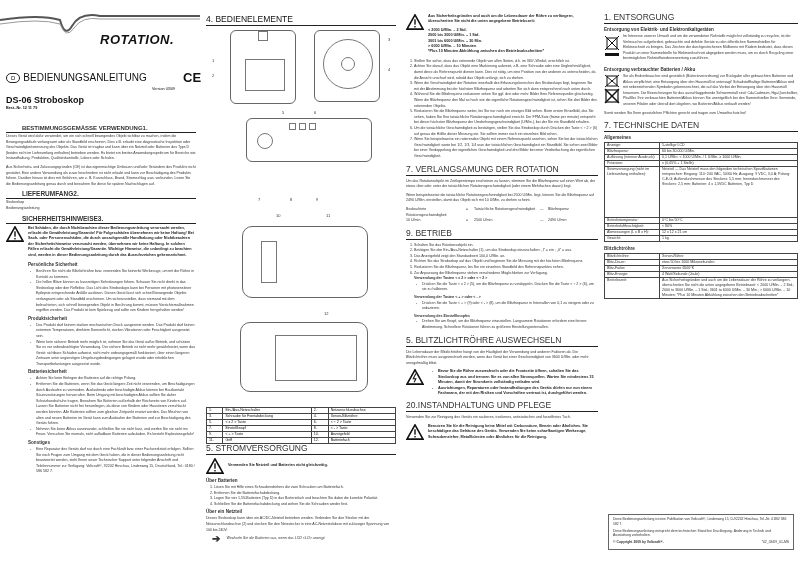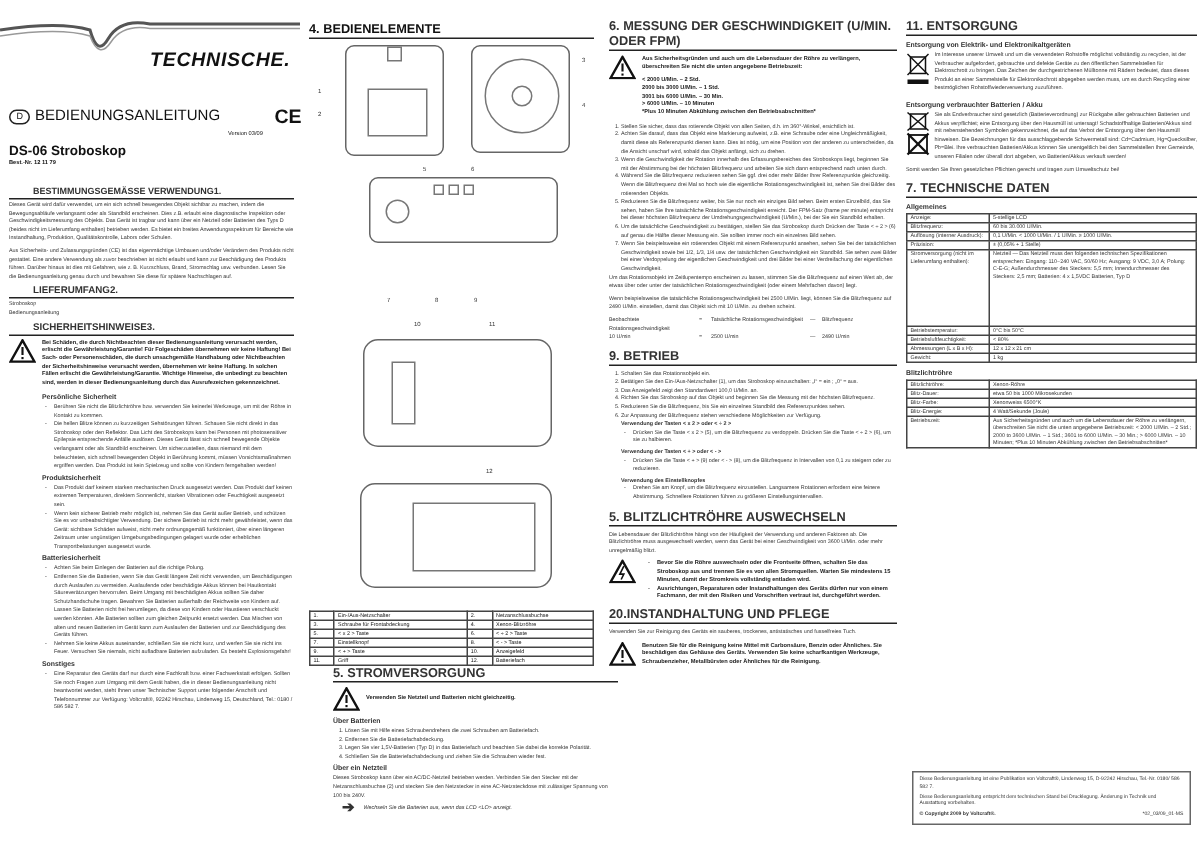--- a/index.html
+++ b/index.html
@@ -4,21 +4,21 @@
 <style>
   html,body{margin:0;padding:0;background:#fff;}
   body{width:802px;height:567px;overflow:hidden;position:relative;font-family:"Liberation Sans",sans-serif;color:#111;}
   .col{position:absolute;top:0;}
   .c1{left:0;width:197px;}
   .c2{left:202px;width:196px;}
   .c3{left:402px;width:196px;}
   .c4{left:602px;width:196px;}
   .tiny{font-size:3.6px;line-height:5.6px;color:#333;}
   .tiny p{margin:0 0 3px 0;}
-  .h1{font-weight:bold;font-size:8.5px;line-height:10px;border-bottom:1.2px solid #222;padding-bottom:1px;margin:0 0 3px 0;}
+  .h1{font-weight:normal;font-size:8.5px;line-height:10px;border-bottom:1.2px solid #222;padding-bottom:1px;margin:0 0 3px 0;}
   .h2{font-weight:bold;font-size:6px;line-height:8px;margin:2px 0 1px 0;}
   .h3{font-weight:bold;font-size:4.6px;line-height:6px;margin:2px 0 1px 0;}
   .warn{display:flex;gap:4px;align-items:flex-start;margin:2px 0 4px 0;}
   .warn .txt{font-weight:bold;font-size:3.8px;line-height:5.4px;color:#222;}
   .tri{width:18px;height:16px;flex:0 0 18px;}
   ul.d{margin:0;padding-left:8px;list-style:none;}
   ul.d li{position:relative;}
   ul.d li:before{content:"-";position:absolute;left:-6px;}
   ol.n{margin:0;padding-left:8px;}
   table.t{border-collapse:collapse;width:100%;font-size:3.6px;line-height:5px;}
@@ -36,21 +36,21 @@
   .footerbox{position:absolute;left:608px;top:514px;width:186px;height:36px;border:0.8px solid #666;padding:2px 4px;box-sizing:border-box;font-size:3.4px;line-height:4.8px;color:#333;}
 </style>
 </head>
 <body>
 
 <div class="col c1">
   <svg class="ribbon" width="200" height="30" viewBox="0 0 200 30">
     <path d="M0 12 Q40 6 60 12 Q65 30 72 18 Q80 4 100 8 L200 8" stroke="#555" stroke-width="2" fill="none"></path>
     <path d="M0 16 Q40 10 60 16 Q66 32 74 20 Q82 8 100 11 L200 11" stroke="#999" stroke-width="1" fill="none"></path>
   </svg>
-  <div class="logo">TECHNISCHE.</div>
+  <div class="logo">ROTATION.</div>
   <div class="manual-title">
     <span class="dbadge">D</span>
     <span>BEDIENUNGSANLEITUNG</span>
   </div>
   <div class="ce">CE</div>
   <div class="version">Version 03/09</div>
   <div class="model">DS-06 Stroboskop</div>
   <div class="best">Best.-Nr. 12 11 79</div>
 
   <div style="position:absolute;top:122px;left:6px;width:190px;" class="tiny">
@@ -168,21 +168,21 @@
       <tr>
             <td>11.</td>
             <td>Griff</td>
             <td>12.</td>
             <td>Batteriefach</td>
           </tr>
     </tbody>
       </table>
   </div>
 
-  <div style="position:absolute;top:443px;left:20px;width:190px;" class="tiny">
+  <div style="position:absolute;top:443px;left:4px;width:190px;" class="tiny">
     <div class="h1">5.  STROMVERSORGUNG</div>
     <div class="warn">
       <svg class="tri" viewBox="0 0 20 18">
           <path d="M10 1 L19 17 L1 17 Z" fill="none" stroke="#111" stroke-width="1.8"></path>
           <rect x="9.2" y="6" width="1.6" height="6" fill="#111"></rect>
           <rect x="9.2" y="13.5" width="1.6" height="1.6" fill="#111"></rect>
         </svg>
       <div class="txt" style="padding-top:5px;">Verwenden Sie Netzteil und Batterien nicht gleichzeitig.</div>
     </div>
     <div class="h3">Über Batterien</div>
@@ -196,21 +196,20 @@
     <p>Dieses Stroboskop kann über ein AC/DC-Netzteil betrieben werden. Verbinden Sie den Stecker mit der Netzanschlussbuchse (2) und stecken Sie den Netzstecker in eine AC-Netzsteckdose mit zulässiger Spannung von 100 bis 240V.</p>
     <div style="display:flex;align-items:center;gap:6px;margin-left:6px;">
       <span style="font-size:10px;font-weight:bold;">➔</span>
       <span style="font-style:italic;">Wechseln Sie die Batterien aus, wenn das LCD &lt;LO&gt; anzeigt.</span>
     </div>
   </div>
 </div>
 
 <div class="col c3">
   <div style="position:absolute;top:12px;left:4px;width:192px;" class="tiny">
-    <div class="h1">6.  MESSUNG DER GESCHWINDIGKEIT (U/MIN. ODER FPM)</div>
     <div class="warn">
       <svg class="tri" viewBox="0 0 20 18">
           <path d="M10 1 L19 17 L1 17 Z" fill="none" stroke="#111" stroke-width="1.8"></path>
           <rect x="9.2" y="6" width="1.6" height="6" fill="#111"></rect>
           <rect x="9.2" y="13.5" width="1.6" height="1.6" fill="#111"></rect>
         </svg>
       <div>
         <div class="txt">Aus Sicherheitsgründen und auch um die Lebensdauer der Röhre zu verlängern, überschreiten Sie nicht die unten angegebene Betriebszeit:</div>
         <div class="txt" style="margin-top:3px;">&lt; 2000 U/Min. – 2 Std.</div>
         <div class="txt">2000 bis 3000 U/Min. – 1 Std.</div>
@@ -221,20 +220,21 @@
     </div>
     <ol class="n">
       <li>Stellen Sie sicher, dass das rotierende Objekt von allen Seiten, d.h. im 360°-Winkel, ersichtlich ist.</li>
       <li>Achten Sie darauf, dass das Objekt eine Markierung aufweist, z.B. eine Schraube oder eine Ungleichmäßigkeit, damit diese als Referenzpunkt dienen kann. Dies ist nötig, um eine Position von der anderen zu unterscheiden, da die Ansicht unscharf wird, sobald das Objekt anfängt, sich zu drehen.</li>
       <li>Wenn die Geschwindigkeit der Rotation innerhalb des Erfassungsbereiches des Stroboskops liegt, beginnen Sie mit der Abstimmung bei der höchsten Blitzfrequenz und arbeiten Sie sich dann entsprechend nach unten durch.</li>
       <li>Während Sie die Blitzfrequenz reduzieren sehen Sie ggf. drei oder mehr Bilder Ihrer Referenzpunkte gleichzeitig. Wenn die Blitzfrequenz drei Mal so hoch wie die eigentliche Rotationsgeschwindigkeit ist, sehen Sie drei Bilder des rotierenden Objekts.</li>
       <li>Reduzieren Sie die Blitzfrequenz weiter, bis Sie nur noch ein einziges Bild sehen. Beim ersten Einzelbild, das Sie sehen, haben Sie Ihre tatsächliche Rotationsgeschwindigkeit erreicht. Der FPM-Satz (frame per minute) entspricht bei dieser höchsten Blitzfrequenz der Umdrehungsgeschwindigkeit (U/Min.), bei der Sie ein Standbild erhalten.</li>
       <li>Um die tatsächliche Geschwindigkeit zu bestätigen, stellen Sie das Stroboskop durch Drücken der Taste &lt; ÷ 2 &gt; (6) auf genau die Hälfte dieser Messung ein. Sie sollten immer noch ein einzelnes Bild sehen.</li>
       <li>Wenn Sie beispielsweise ein rotierendes Objekt mit einem Referenzpunkt ansehen, sehen Sie bei der tatsächlichen Geschwindigkeit sowie bei 1/2, 1/3, 1/4 usw. der tatsächlichen Geschwindigkeit ein Standbild. Sie sehen zwei Bilder bei einer Verdoppelung der eigentlichen Geschwindigkeit und drei Bilder bei einer Verdreifachung der eigentlichen Geschwindigkeit.</li>
     </ol>
+    <div class="h1" style="margin-top:4px;">7.  VERLANGSAMUNG DER ROTATION</div>
     <p>Um das Rotationsobjekt im Zeitlupentempo erscheinen zu lassen, stimmen Sie die Blitzfrequenz auf einen Wert ab, der etwas über oder unter der tatsächlichen Rotationsgeschwindigkeit (oder einem Mehrfachen davon) liegt.</p>
     <p>Wenn beispielsweise die tatsächliche Rotationsgeschwindigkeit bei 2500 U/Min. liegt, können Sie die Blitzfrequenz auf 2490 U/Min. einstellen, damit das Objekt sich mit 10 U/Min. zu drehen scheint.</p>
     <div style="display:grid;grid-template-columns:60px 8px 66px 8px 40px;margin-bottom:4px;">
       <span>Beobachtete Rotationsgeschwindigkeit</span>
       <span>=</span>
       <span>Tatsächliche Rotationsgeschwindigkeit</span>
       <span>—</span>
       <span>Blitzfrequenz</span>
       <span>10 U/min</span>
       <span>=</span>
@@ -285,21 +285,21 @@
           <rect x="9.2" y="6" width="1.6" height="6" fill="#111"></rect>
           <rect x="9.2" y="13.5" width="1.6" height="1.6" fill="#111"></rect>
         </svg>
       <div class="txt">Benutzen Sie für die Reinigung keine Mittel mit Carbonsäure, Benzin oder Ähnliches. Sie beschädigen das Gehäuse des Geräts. Verwenden Sie keine scharfkantigen Werkzeuge, Schraubenzieher, Metallbürsten oder Ähnliches für die Reinigung.</div>
     </div>
   </div>
 </div>
 
 <div class="col c4">
   <div style="position:absolute;top:12px;left:2px;width:194px;" class="tiny">
-    <div class="h1">11. ENTSORGUNG</div>
+    <div class="h1">1. ENTSORGUNG</div>
     <div class="h3">Entsorgung von Elektrik- und Elektronikaltgeräten</div>
     <div style="display:flex;gap:3px;">
       <svg width="16" height="24" viewBox="0 0 16 24" style="flex:0 0 16px;">
         <rect x="3" y="4" width="10" height="11" fill="none" stroke="#111" stroke-width="1"></rect>
         <line x1="1" y1="2" x2="15" y2="16" stroke="#111" stroke-width="1"></line>
           <line x1="15" y1="2" x2="1" y2="16" stroke="#111" stroke-width="1"></line>
         <rect x="1" y="19" width="14" height="3" fill="#111"></rect>
       </svg>
       <p>Im Interesse unserer Umwelt und um die verwendeten Rohstoffe möglichst vollständig zu recyclen, ist der Verbraucher aufgefordert, gebrauchte und defekte Geräte zu den öffentlichen Sammelstellen für Elektroschrott zu bringen. Das Zeichen der durchgestrichenen Mülltonne mit Rädern bedeutet, dass dieses Produkt an einer Sammelstelle für Elektronikschrott abgegeben werden muss, um es durch Recycling einer bestmöglichen Rohstoffwiederverwertung zuzuführen.</p>
     </div>

